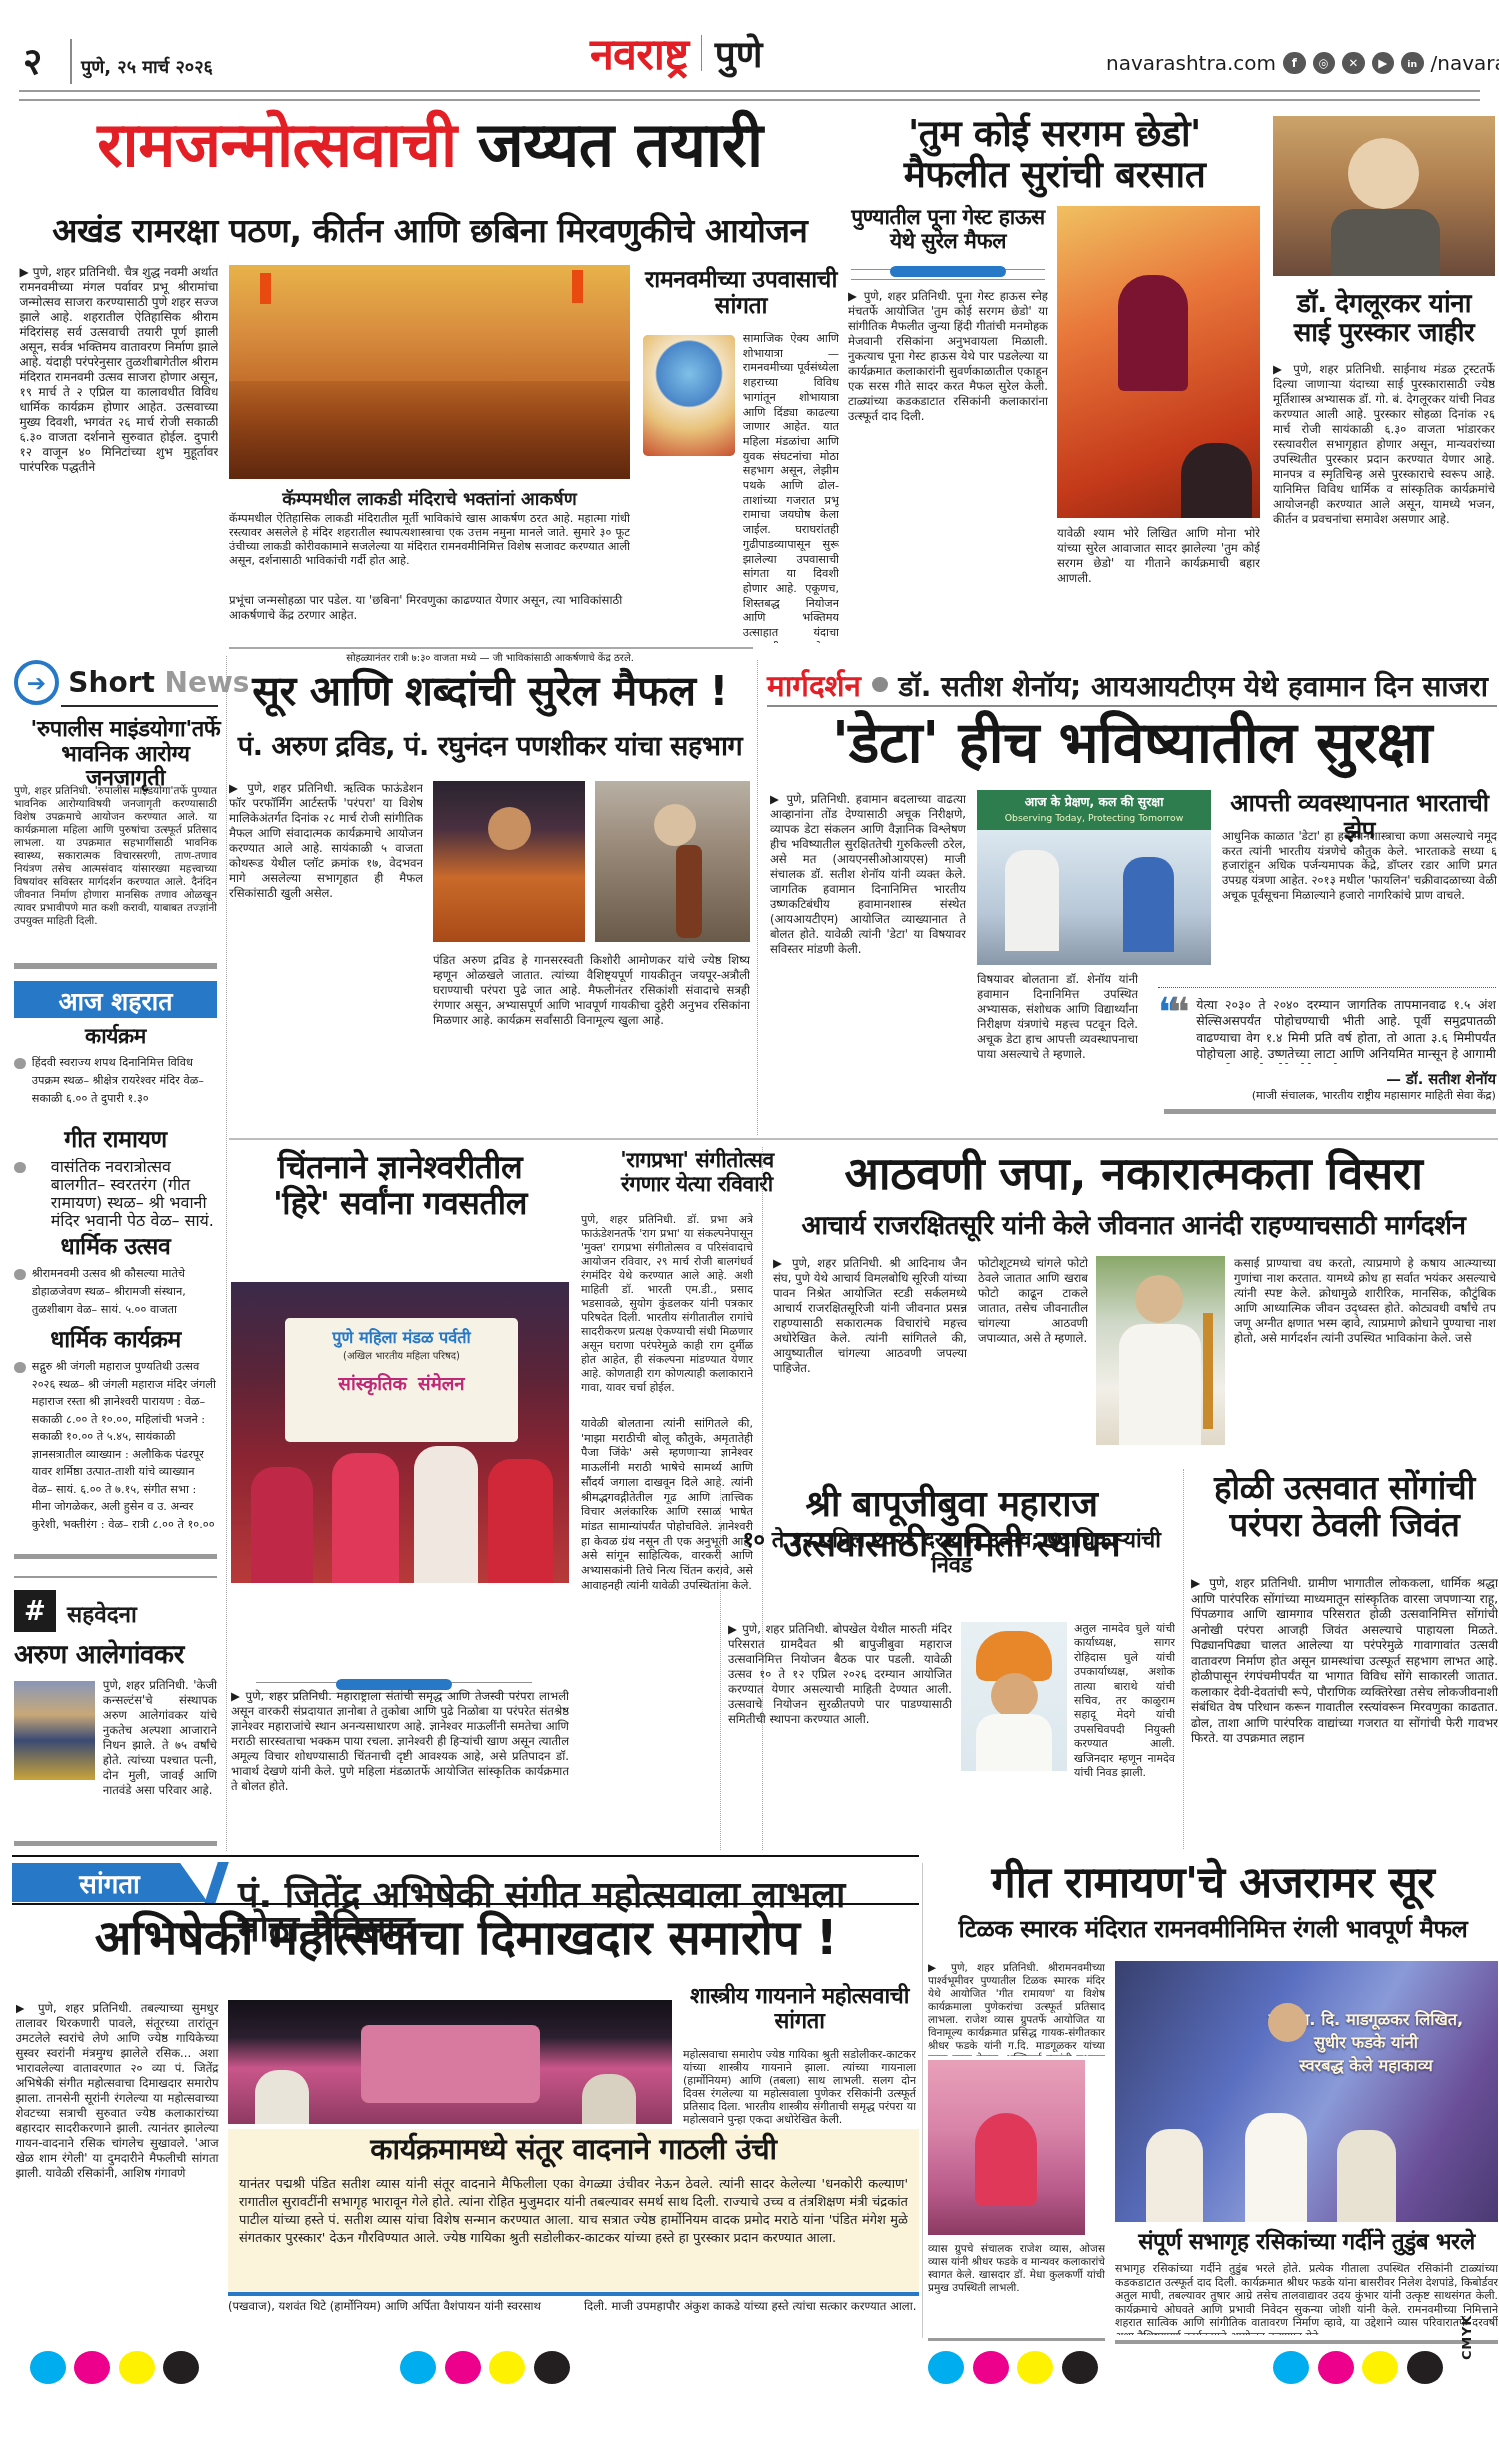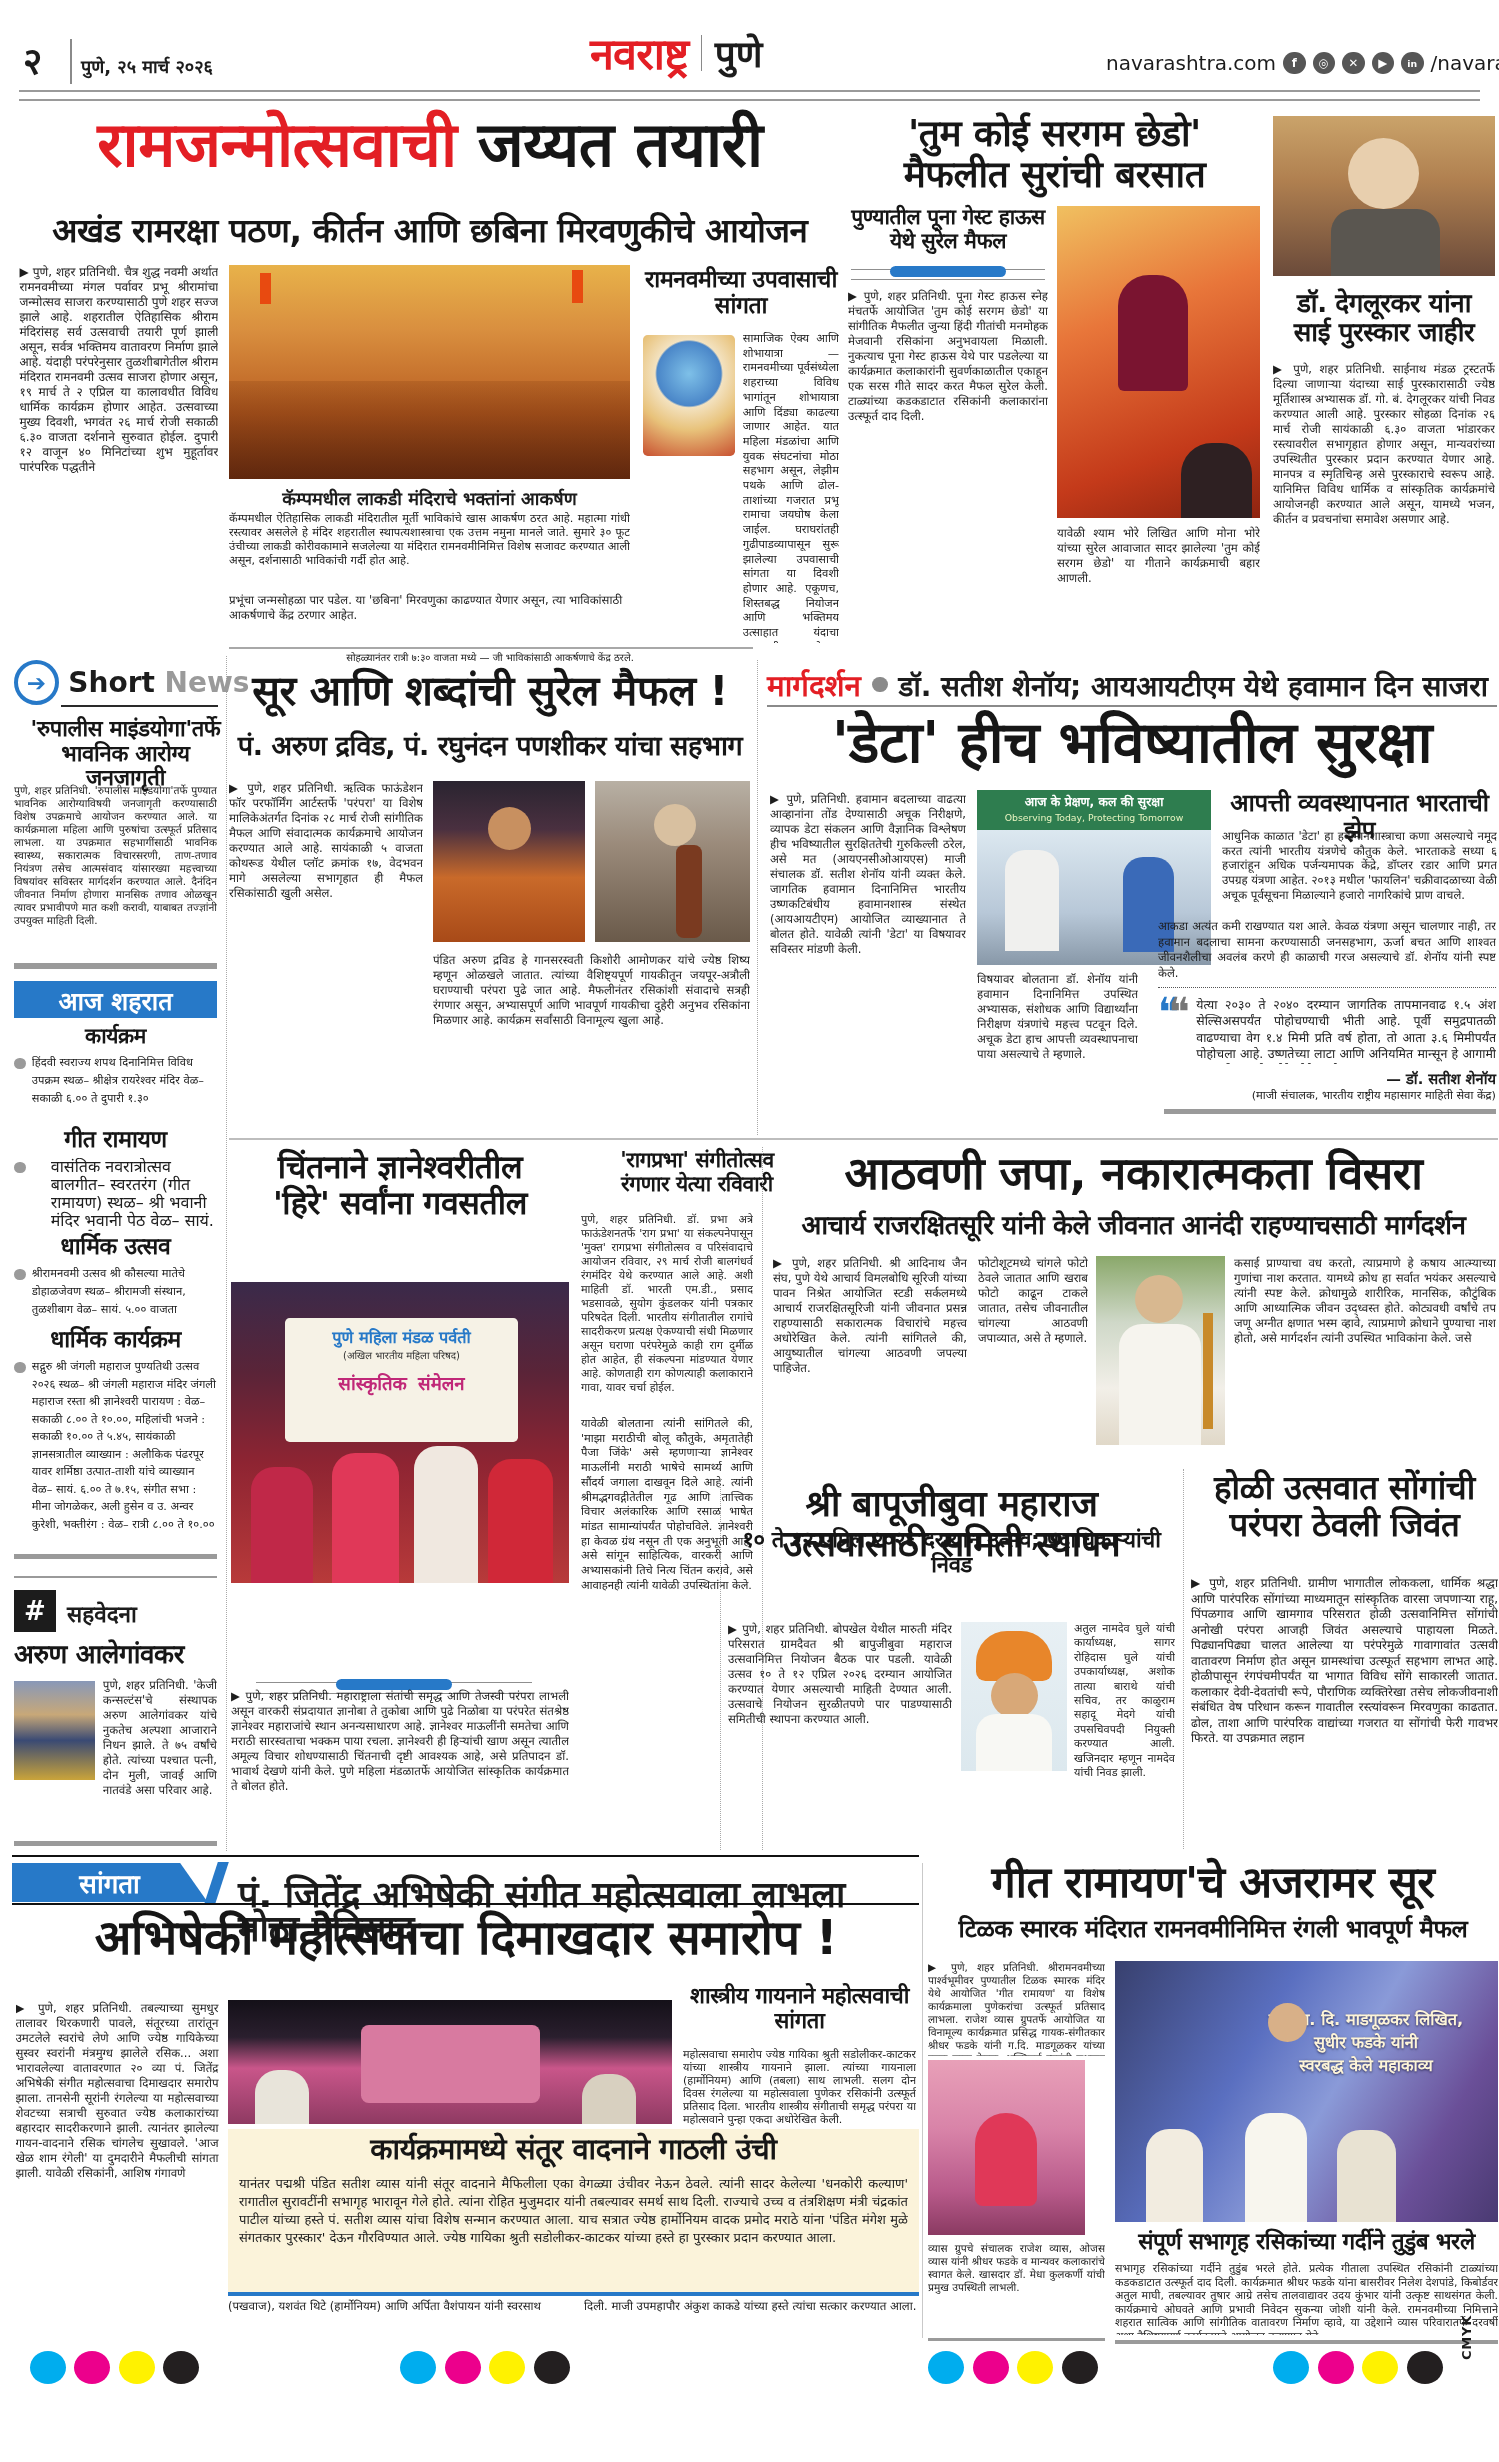--- a/index.html
+++ b/index.html
@@ -190,21 +190,20 @@
   <div class="ph" style="left:977px;top:790px;width:234px;height:175px;background:linear-gradient(180deg,#2e7d4f 0%,#2e7d4f 23%,#dce8f0 23%,#b8c8d8 70%,#8898a8 100%);">
     <div class="abs c" style="left:0;top:3.1px;width:100%;color:#fff;font-weight:700;font-size:12.4px;">आज के प्रेक्षण, कल की सुरक्षा</div>
     <div class="abs c" style="left:0;top:22px;width:100%;color:#e8f4c0;font-size:9.3px;">Observing Today, Protecting Tomorrow</div>
     <div style="position:absolute;left:12%;top:34%;width:54px;height:101px;background:#f0f0ee;border-radius:20px 20px 0 0;"></div>
     <div style="position:absolute;right:16%;top:38%;width:51px;height:95px;background:#3a6ab8;border-radius:20px 20px 0 0;"></div>
   </div>
   <div class="abs body j" style="left:977px;top:972px;width:161px;height:160px;font-size:11.6px;line-height:15px;">विषयावर बोलताना डॉ. शेनॉय यांनी हवामान दिनानिमित्त उपस्थित अभ्यासक, संशोधक आणि विद्यार्थ्यांना निरीक्षण यंत्रणांचे महत्त्व पटवून दिले. अचूक डेटा हाच आपत्ती व्यवस्थापनाचा पाया असल्याचे ते म्हणाले.</div>
 
   <div class="abs hl c" style="left:1222px;top:790px;width:275px;font-size:24px;">आपत्ती व्यवस्थापनात भारताची झेप</div>
   <div class="abs body j" style="left:1222px;top:829px;width:275px;height:85px;font-size:11.6px;line-height:14.7px;">आधुनिक काळात 'डेटा' हा हवामानशास्त्राचा कणा असल्याचे नमूद करत त्यांनी भारतीय यंत्रणेचे कौतुक केले. भारताकडे सध्या ६ हजारांहून अधिक पर्जन्यमापक केंद्रे, डॉप्लर रडार आणि प्रगत उपग्रह यंत्रणा आहेत. २०१३ मधील 'फायलिन' चक्रीवादळाच्या वेळी अचूक पूर्वसूचना मिळाल्याने हजारो नागरिकांचे प्राण वाचले.</div>
-  <div class="abs body j" style="left:1158px;top:919px;width:338px;height:64px;font-size:11.6px;line-height:15.5px;">आकडा अत्यंत कमी राखण्यात यश आले. केवळ यंत्रणा असून चालणार नाही, तर हवामान बदलाचा सामना करण्यासाठी जनसहभाग, ऊर्जा बचत आणि शाश्वत जीवनशैलीचा अवलंब करणे ही काळाची गरज असल्याचे डॉ. शेनॉय यांनी स्पष्ट केले.</div>
   <div class="abs" style="left:1158px;top:987px;width:338px;border-top:1.6px dotted #555;"></div>
 
   <div class="abs" style="left:1158px;top:997px;width:338px;">
     <span style="float:left;font-size:40px;line-height:31px;margin-right:6.2px;"><span class="blue">❝</span><span style="color:#777;margin-left:-11px;">❝</span></span>
     <span class="body j" style="display:block;font-size:12.4px;line-height:16.3px;height:67px;">येत्या २०३० ते २०४० दरम्यान जागतिक तापमानवाढ १.५ अंश सेल्सिअसपर्यंत पोहोचण्याची भीती आहे. पूर्वी समुद्रपातळी वाढण्याचा वेग १.४ मिमी प्रति वर्ष होता, तो आता ३.६ मिमीपर्यंत पोहोचला आहे. उष्णतेच्या लाटा आणि अनियमित मान्सून हे आगामी काळातील सर्वात मोठे धोके आहेत.</span>
   </div>
   <div class="abs b" style="left:1158px;top:1068px;width:338px;text-align:right;font-size:14.7px;">— डॉ. सतीश शेनॉय</div>
   <div class="abs" style="left:1158px;top:1087px;width:338px;text-align:right;font-size:11.3px;">(माजी संचालक, भारतीय राष्ट्रीय महासागर माहिती सेवा केंद्र)</div>
   <div class="abs graybar" style="left:1164px;top:1109px;width:332px;height:4.7px;"></div>
 

